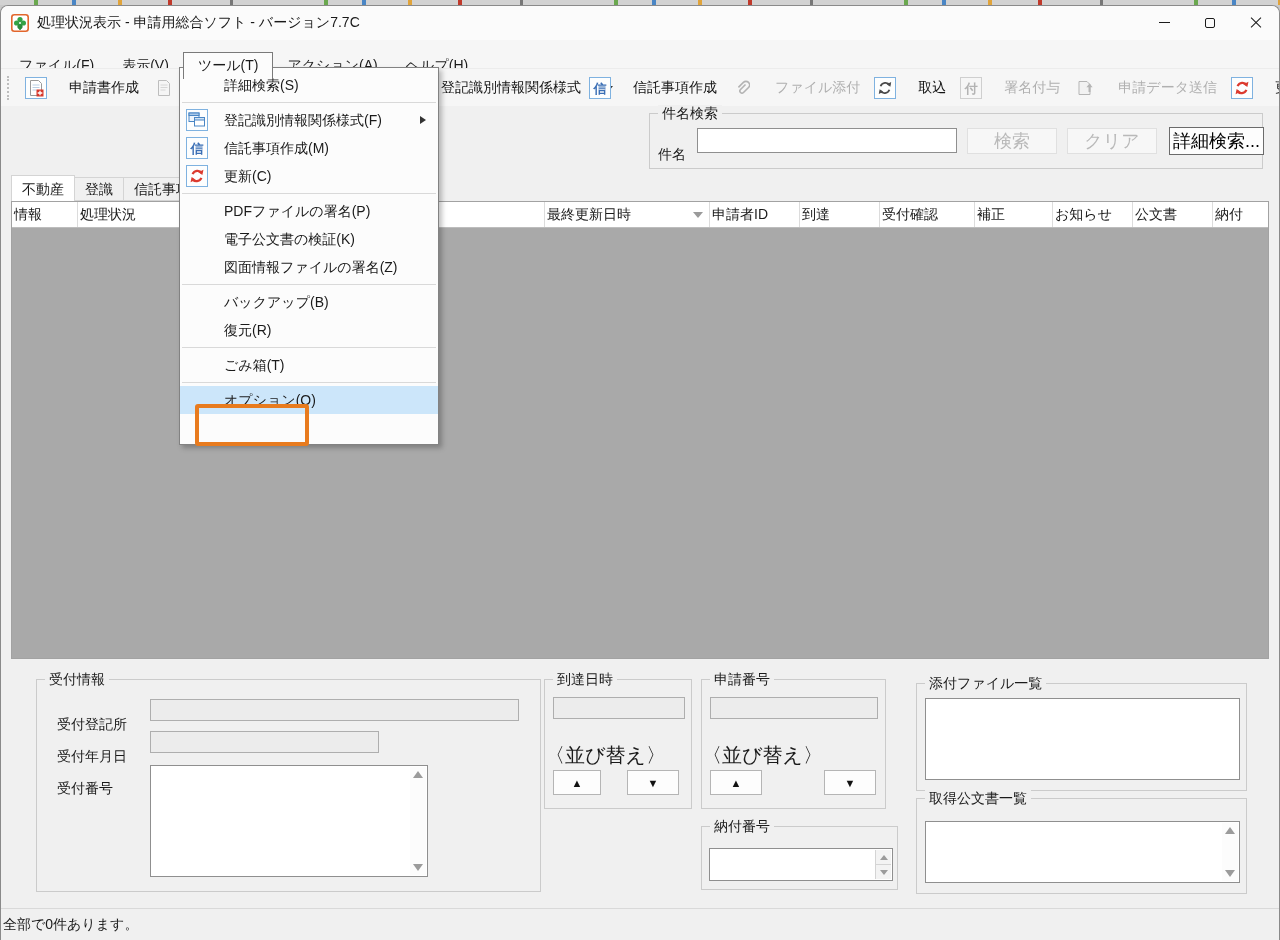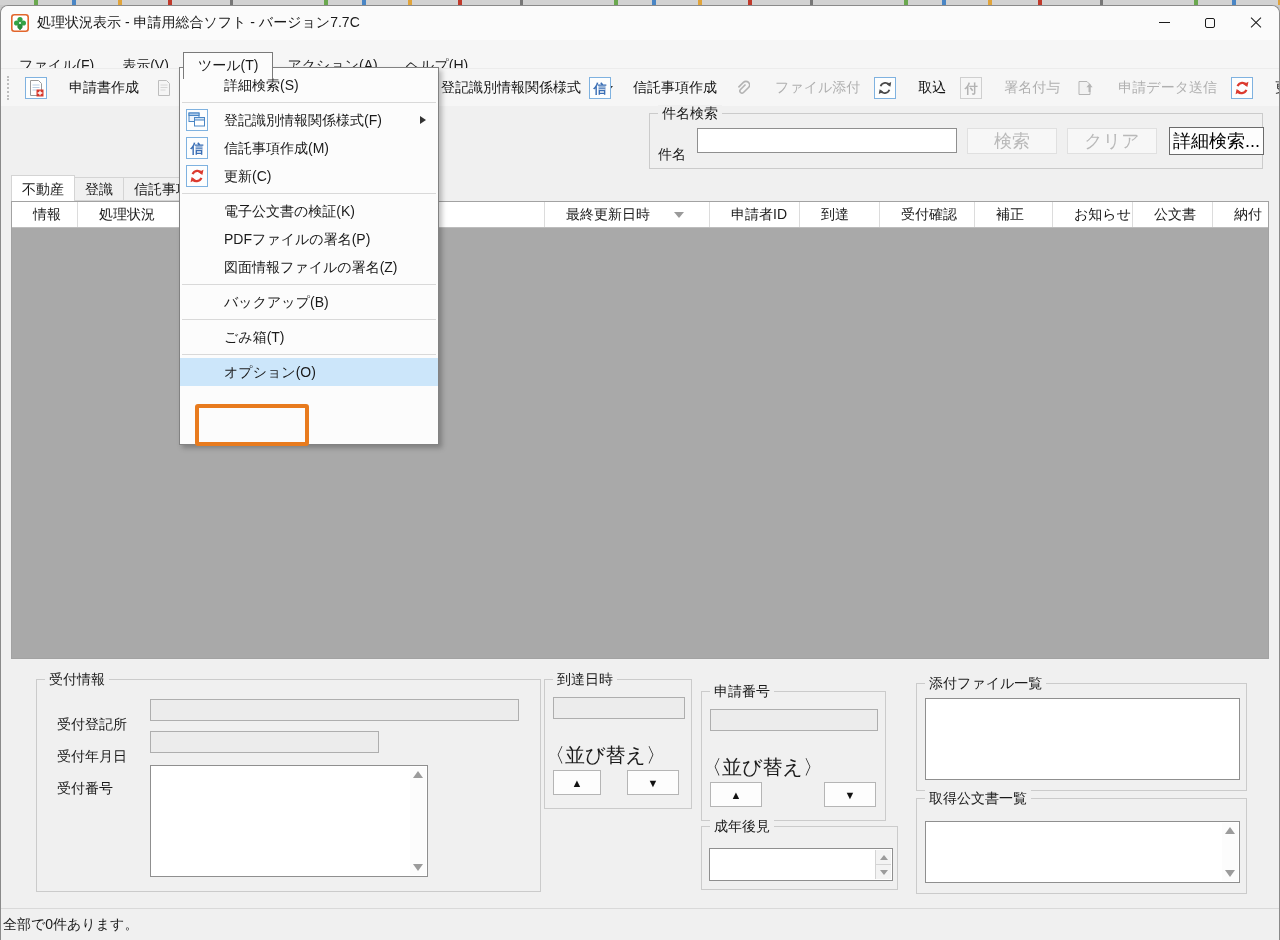--- a/index.html
+++ b/index.html
@@ -57,21 +57,21 @@
   
   .tabstrip { position:absolute; top:169px; left:0; right:0; height:26px; }
   .tabcluster { position:absolute; bottom:0; display:flex; align-items:flex-end; }
   .tab { padding:0 10px; height:24px; line-height:23px; background:#f0f0f0; border:1px solid #d4d4d4; border-left:none; white-space:nowrap; }
   .tab:first-child { border-left:1px solid #d4d4d4; }
   .tab.active { height:26px; line-height:26px; background:#fff; border-bottom:none; border-left:1px solid #d4d4d4; position:relative; z-index:2; }
 
   
   .tablewrap { position:absolute; left:10px; top:195px; width:1258px; height:458px; border:1px solid #a2a2a2; background:#a9a9a9; }
   .thead { display:flex; height:26px; background:#fff; border-bottom:1px solid #bdbdbd; }
-  .th { border-right:1px solid #dcdcdc; padding:0 21px; display:flex; align-items:center; font-size:14px; white-space:nowrap; overflow:hidden; }
+  .th { border-right:1px solid #dcdcdc; padding:0 2px; display:flex; align-items:center; font-size:14px; white-space:nowrap; overflow:hidden; }
   .sort-down { width:0; height:0; border-left:5px solid transparent; border-right:5px solid transparent; border-top:6px solid #9a9a9a; margin-left:auto; margin-right:4px; }
   .tbody { position:absolute; top:26px; left:0; right:0; bottom:0; background:#a9a9a9; }
 
   
   .panel { position:absolute; left:0; top:653px; width:1280px; height:250px; background:#f0f0f0; }
   .sortlbl { position:absolute; width:100%; text-align:left; font-size:20px; }
   .udbtn { position:absolute; background:#fdfdfd; border:1px solid #b5b5b5; display:flex; align-items:center; justify-content:center; font-size:11px; color:#111; }
   .listbox { position:absolute; background:#fff; border:1px solid #8f8f8f; }
   .vsb { position:absolute; top:1px; right:1px; bottom:1px; width:16px; background:#fcfcfc; display:flex; flex-direction:column; justify-content:space-between; align-items:center; padding:4px 0; }
   .tri-up { width:0; height:0; border-left:5px solid transparent; border-right:5px solid transparent; border-bottom:7px solid #9b9b9b; }
@@ -287,30 +287,30 @@
     </div>
 
     <div class="grp" style="left:543px; top:20px; width:148px; height:130px;">
       <span class="legend">到達日時</span>
       <div class="tin dis" style="left:8px; top:17px; width:132px; height:22px;"></div>
       <span class="sortlbl" style="top:62px;">〈並び替え〉</span>
       <div class="udbtn" style="left:8px; top:90px; width:48px; height:25px;">▲</div>
       <div class="udbtn" style="left:82px; top:90px; width:52px; height:25px;">▼</div>
     </div>
 
-    <div class="grp" style="left:700px; top:20px; width:185px; height:130px;margin-top:12px;">
+    <div class="grp" style="left:700px; top:20px; width:185px; height:130px;">
       <span class="legend">申請番号</span>
       <div class="tin dis" style="left:8px; top:17px; width:168px; height:22px;"></div>
       <span class="sortlbl" style="top:62px;">〈並び替え〉</span>
       <div class="udbtn" style="left:8px; top:90px; width:52px; height:25px;">▲</div>
       <div class="udbtn" style="left:122px; top:90px; width:52px; height:25px;">▼</div>
     </div>
 
     <div class="grp" style="left:700px; top:167px; width:197px; height:64px;">
-      <span class="legend">成年後見</span>
+      <span class="legend">納付番号</span>
       <div class="tin" style="left:7px; top:21px; width:184px; height:33px;">
         <div class="spin">
           <div class="spinbtn">
               <span class="tri-up sm"></span>
             </div>
           <div class="spinbtn">
               <span class="tri-down sm"></span>
             </div>
         </div>
       </div>
@@ -362,25 +362,26 @@
         <svg width="16" height="16" viewBox="0 0 16 16">
           <path d="M12.8 5.2A5.2 5.2 0 0 0 3.6 6.2" fill="none" stroke="#dc3b2f" stroke-width="2.2"></path>
           <polygon points="14.4,1.8 13.4,7.0 9.4,4.2" fill="#dc3b2f"></polygon>
           <path d="M3.2 10.8a5.2 5.2 0 0 0 9.2-1" fill="none" stroke="#dc3b2f" stroke-width="2.2"></path>
           <polygon points="1.6,14.2 2.6,9.0 6.6,11.8" fill="#dc3b2f"></polygon>
         </svg>
       </span>
       <span>更新(C)</span>
     </div>
     <div class="msep"></div>
+    <div class="mi"><span>PDFファイルの署名(P)</span></div>
     <div class="mi"><span>電子公文書の検証(K)</span></div>
-    <div class="mi"><span>PDFファイルの署名(P)</span></div>
     <div class="mi"><span>図面情報ファイルの署名(Z)</span></div>
     <div class="msep"></div>
     <div class="mi"><span>バックアップ(B)</span></div>
+    <div class="mi"><span>復元(R)</span></div>
     <div class="msep"></div>
     <div class="mi"><span>ごみ箱(T)</span></div>
     <div class="msep"></div>
     <div class="mi hl"><span>オプション(O)</span></div>
   </div>
 
   <div class="annotation"></div>
 
 </div>
 

